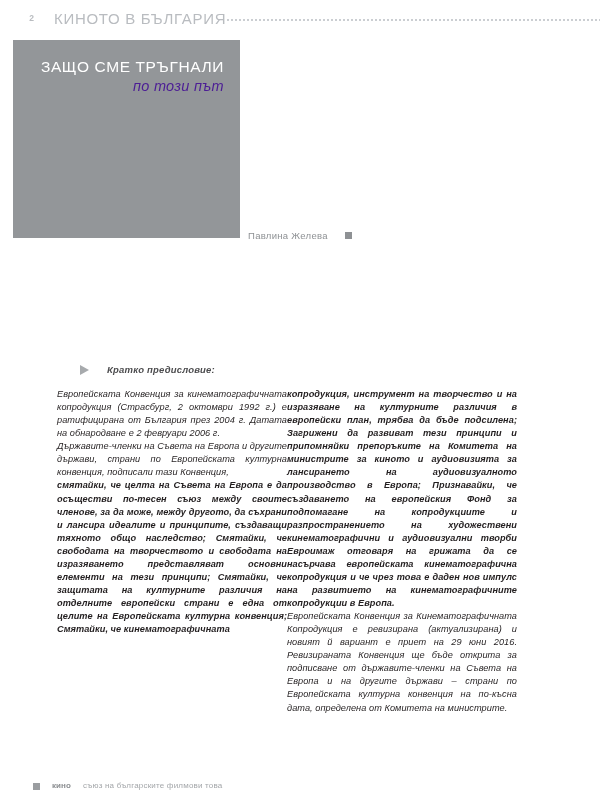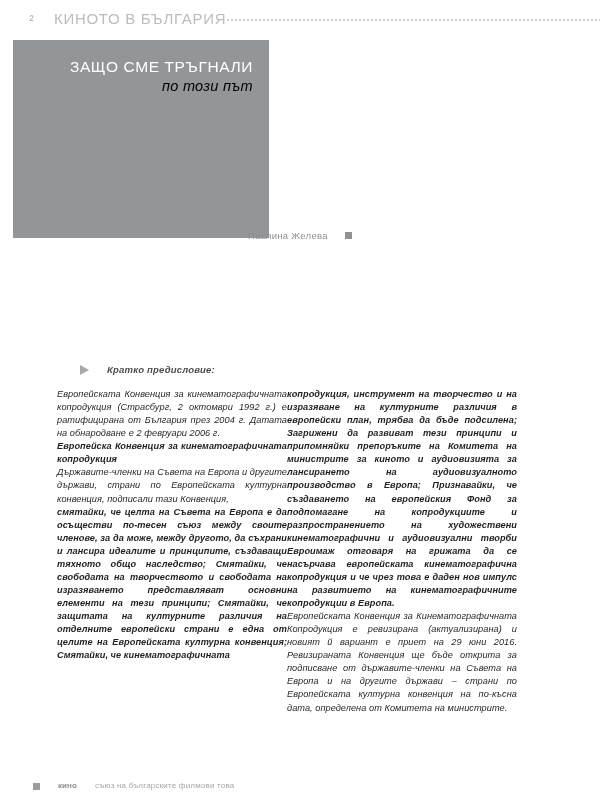--- a/index.html
+++ b/index.html
@@ -61,42 +61,42 @@
     background-size: 4px 9px;
     background-repeat: repeat-x;
     background-position: 0 4px;
   }
 
   
   .hero {
     position: absolute;
     left: 13px;
     top: 40px;
-    width: 256px;
+    width: 227px;
     height: 198px;
     background: #939699;
   }
   .hero-title {
     position: absolute;
     left: 0;
     right: 16px;
     top: 17px;
     text-align: right;
     color: #ffffff;
     font-size: 15.5px;
     letter-spacing: 0.6px;
     line-height: 1.28;
     font-weight: 400;
   }
   .hero-title-line2 {
     display: block;
     font-style: italic;
     font-size: 14.5px;
     letter-spacing: 0.3px;
-    color: #000000;
+    color: #4c1d95;
   }
 
   
   .byline {
     position: absolute;
     left: 248px;
     top: 231px;
     display: flex;
     align-items: center;
     gap: 17px;
@@ -176,21 +176,21 @@
     color: #1a1a1a;
   }
 
   
   .footer {
     position: absolute;
     left: 33px;
     top: 782px;
     display: flex;
     align-items: center;
-    gap: 18px;
+    gap: 12px;
     line-height: 1;
   }
   .footer-mark {
     width: 7px;
     height: 7px;
     background: #9a9da0;
     display: inline-block;
   }
   .footer-strong {
     font-size: 8px;
@@ -230,21 +230,20 @@
 
   <div class="kicker">
     <span class="kicker-arrow"></span>
     <span class="kicker-text">Кратко предисловие:</span>
   </div>
 
   <div class="columns">
 
     <div class="col">
       <p class="para lead-block">Европейската Конвенция за кинематографичната копродукция (Страсбург, 2 октомври 1992 г.) е ратифицирана от България през 2004 г. Датата на обнародване е 2 февруари 2006 г.</p>
-      <p class="para bold spaced">Европейска Конвенция за кинематографичната копродукция</p>
       <p class="para spaced">Държавите-членки на Съвета на Европа и другите държави, страни по Европейската културна конвенция, подписали тази Конвен­ция,</p>
       <p class="para bold">смятайки, че целта на Съвета на Европа е да осъществи по-тесен съюз между своите членове, за да може, между другото, да съхрани и лансира идеалите и принципите, създаващи тяхното общо наследство; Смятайки, че свободата на творчеството и свободата на изразяването представляват основни елементи на тези принципи; Смятайки, че защитата на културните различия на отделните европейски страни е една от целите на Европейската културна конвенция; Смятайки, че кинематографичната</p>
     </div>
 
     <div class="col">
       <p class="para bold">копродукция, инструмент на творчество и на изразяване на културните различия в европейски план, трябва да бъде подсилена; Загрижени да развиват тези принципи и припомняйки препоръките на Комитета на министрите за киното и аудиовизията за лансирането на аудиовизуалното производство в Европа; Признавайки, че създаването на европейския Фонд за подпомагане на копродукциите и разпространението на художествени кинематографични и аудиовизуални творби Евроимаж отговаря на грижата да се насърчава европейската кинематографична копродукция и че чрез това е даден нов импулс на развитието на кинематографичните копродукции в Европа.</p>
       <p class="para">Европейската Конвенция за Кинематографичната Копродукция е ревизирана (актуализирана) и новият й вариант е приет на 29 юни 2016. Ревизираната Конвенция ще бъде открита за подписване от държавите-членки на Съвета на Европа и на другите държави – страни по Европейската културна конвенция на по-късна дата, определена от Комитета на министрите.</p>
     </div>
 
   </div>

